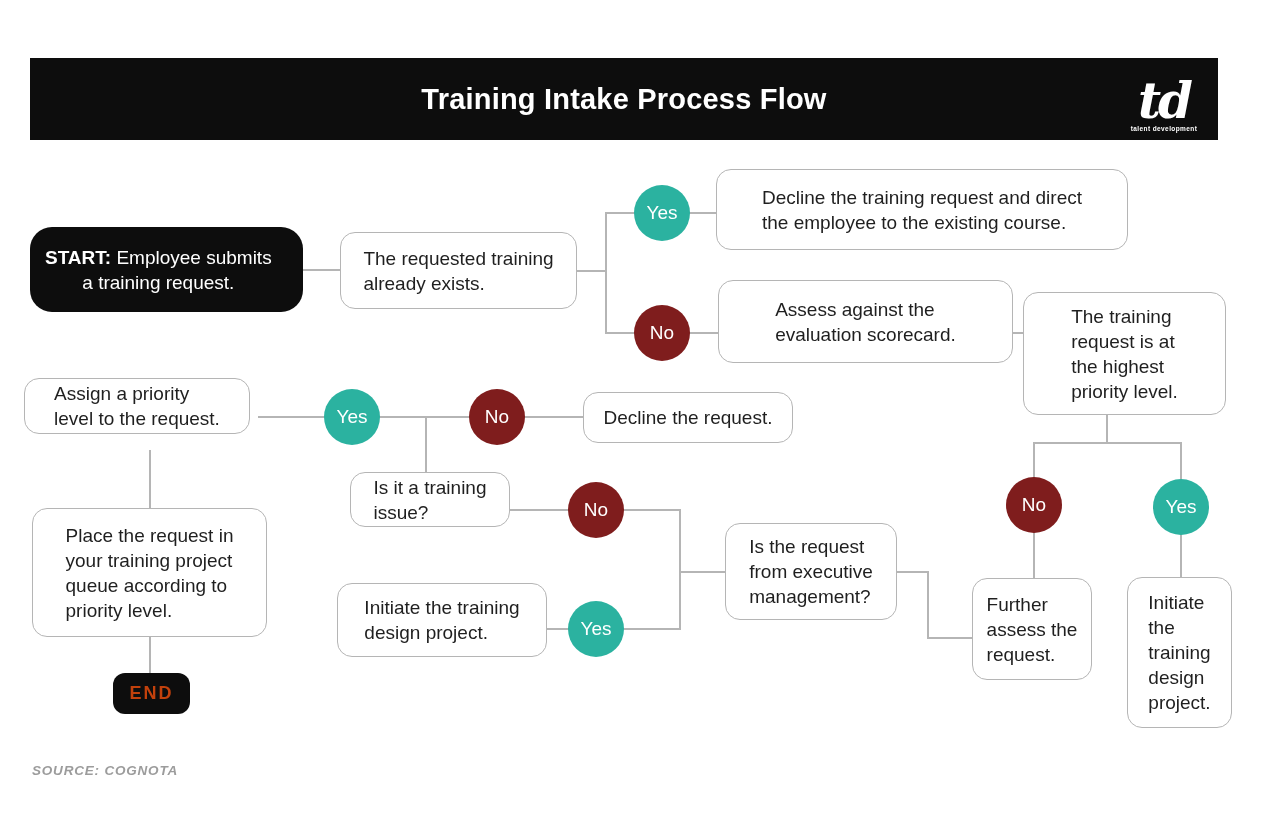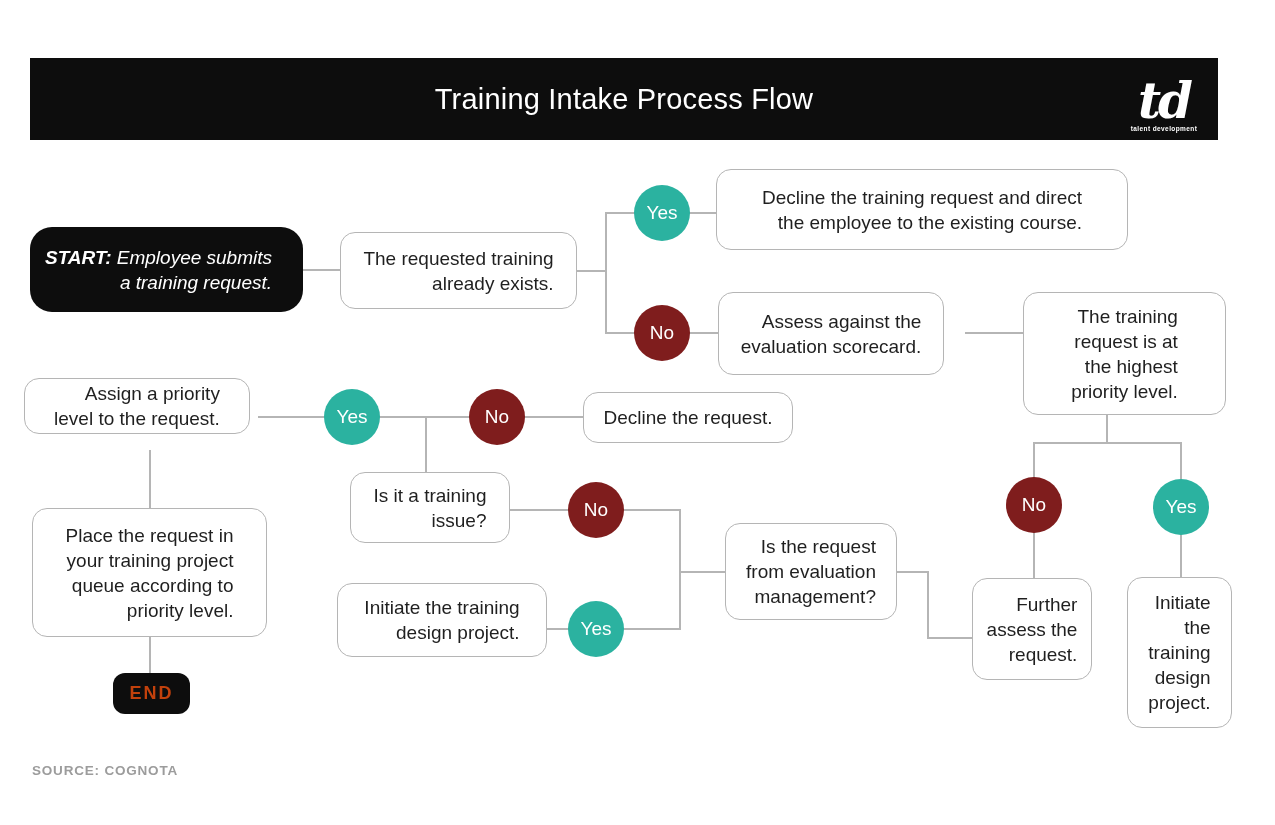--- a/index.html
+++ b/index.html
@@ -6,44 +6,44 @@
   #canvas{
     position:relative;width:1275px;height:825px;background:#ffffff;overflow:hidden;
     font-family:"Liberation Sans",sans-serif;color:#1f1f1f;
   }
   
   #header{
     position:absolute;left:30px;top:58px;width:1188px;height:82px;
     background:#0d0d0d;display:flex;align-items:center;justify-content:center;
   }
   #header .title{
-    color:#ffffff;font-size:29px;font-weight:400;letter-spacing:.2px;
+    color:#ffffff;font-size:29px;font-weight:700;letter-spacing:.2px;
   }
   #brand{
     position:absolute;right:22px;top:10px;width:64px;height:64px;
     display:flex;flex-direction:column;align-items:center;justify-content:flex-end;margin-left:36px;
   }
   #brand .mark{
     color:#ffffff;font-size:50px;font-weight:700;line-height:44px;letter-spacing:-3px;
     font-family:"DejaVu Serif",serif;font-style:italic;
   }
   #brand .tagline{
     color:#ffffff;font-size:6.5px;font-weight:700;letter-spacing:.4px;margin-top:2px;
     font-family:"Liberation Sans",sans-serif;white-space:nowrap;
   }
   
   .box{
     position:absolute;background:#ffffff;border:1.5px solid #b5b5b5;border-radius:15px;
-    display:flex;align-items:center;justify-content:center;text-align:right;
+    display:flex;align-items:center;justify-content:center;text-align:left;
     font-size:19px;line-height:25px;white-space:pre-line;z-index:2;box-sizing:border-box;
     padding:4px 8px;
   }
   .box.dark{
     background:#0d0d0d;border:none;color:#ffffff;border-radius:22px;
-    justify-content:flex-start;text-align:right;padding:4px 10px 4px 15px;font-style:italic;
+    justify-content:flex-start;text-align:center;padding:4px 10px 4px 15px;
   }
   .box.dark .b{font-weight:700;}
   .endcap{
     position:absolute;background:#0d0d0d;color:#c2410c;border-radius:12px;
     display:flex;align-items:center;justify-content:center;
     font-size:18px;font-weight:700;letter-spacing:2px;z-index:2;
   }
   
   .circle{
     position:absolute;width:56px;height:56px;border-radius:50%;z-index:3;
@@ -52,21 +52,21 @@
   }
   .circle.yes{background:#2bb2a0;}
   .circle.no{background:#7f1d1d;}
   
   .hline,.vline{position:absolute;background:#b5b5b5;z-index:1;}
   .hline{height:2px;}
   .vline{width:2px;}
   
   #source{
     position:absolute;left:32px;top:763px;color:#9c9c9c;
-    font-size:13.5px;font-weight:700;letter-spacing:.8px;
+    font-size:13.5px;font-weight:700;letter-spacing:.8px;font-style:italic;
   }
 </style>
 </head>
 <body>
 
 <div id="canvas">
 
   <div id="header">
     <span class="title">Training Intake Process Flow</span>
     <div id="brand">
@@ -99,41 +99,41 @@
 
   <div class="box dark" style="left:30px;top:227px;width:273px;height:85px"><span><span class="b">START:</span><span> Employee submits
 a training request.</span></span></div>
 
   <div class="box" style="left:340px;top:232px;width:237px;height:77px">The requested training
 already exists.</div>
 
   <div class="box" style="left:716px;top:169px;width:412px;height:81px">Decline the training request and direct
 the employee to the existing course.</div>
 
-  <div class="box" style="left:718px;top:292px;width:226px;height:83px">Assess against the
+  <div class="box" style="left:718px;top:280px;width:295px;height:83px">Assess against the
 evaluation scorecard.</div>
 
   <div class="box" style="left:1023px;top:292px;width:203px;height:123px">The training
 request is at
 the highest
 priority level.</div>
 
   <div class="box" style="left:24px;top:378px;width:226px;height:56px">Assign a priority
 level to the request.</div>
 
   <div class="box" style="left:583px;top:392px;width:210px;height:51px">Decline the request.</div>
 
-  <div class="box" style="left:350px;top:472px;width:160px;height:71px">Is it a training
+  <div class="box" style="left:350px;top:472px;width:160px;height:55px">Is it a training
 issue?</div>
 
   <div class="box" style="left:337px;top:583px;width:210px;height:74px">Initiate the training
 design project.</div>
 
   <div class="box" style="left:725px;top:523px;width:172px;height:97px">Is the request
-from evaluation
+from executive
 management?</div>
 
   <div class="box" style="left:32px;top:508px;width:235px;height:129px">Place the request in
 your training project
 queue according to
 priority level.</div>
 
   <div class="endcap" style="left:113px;top:673px;width:77px;height:41px">END</div>
 
   <div class="box" style="left:972px;top:578px;width:120px;height:102px">Further

